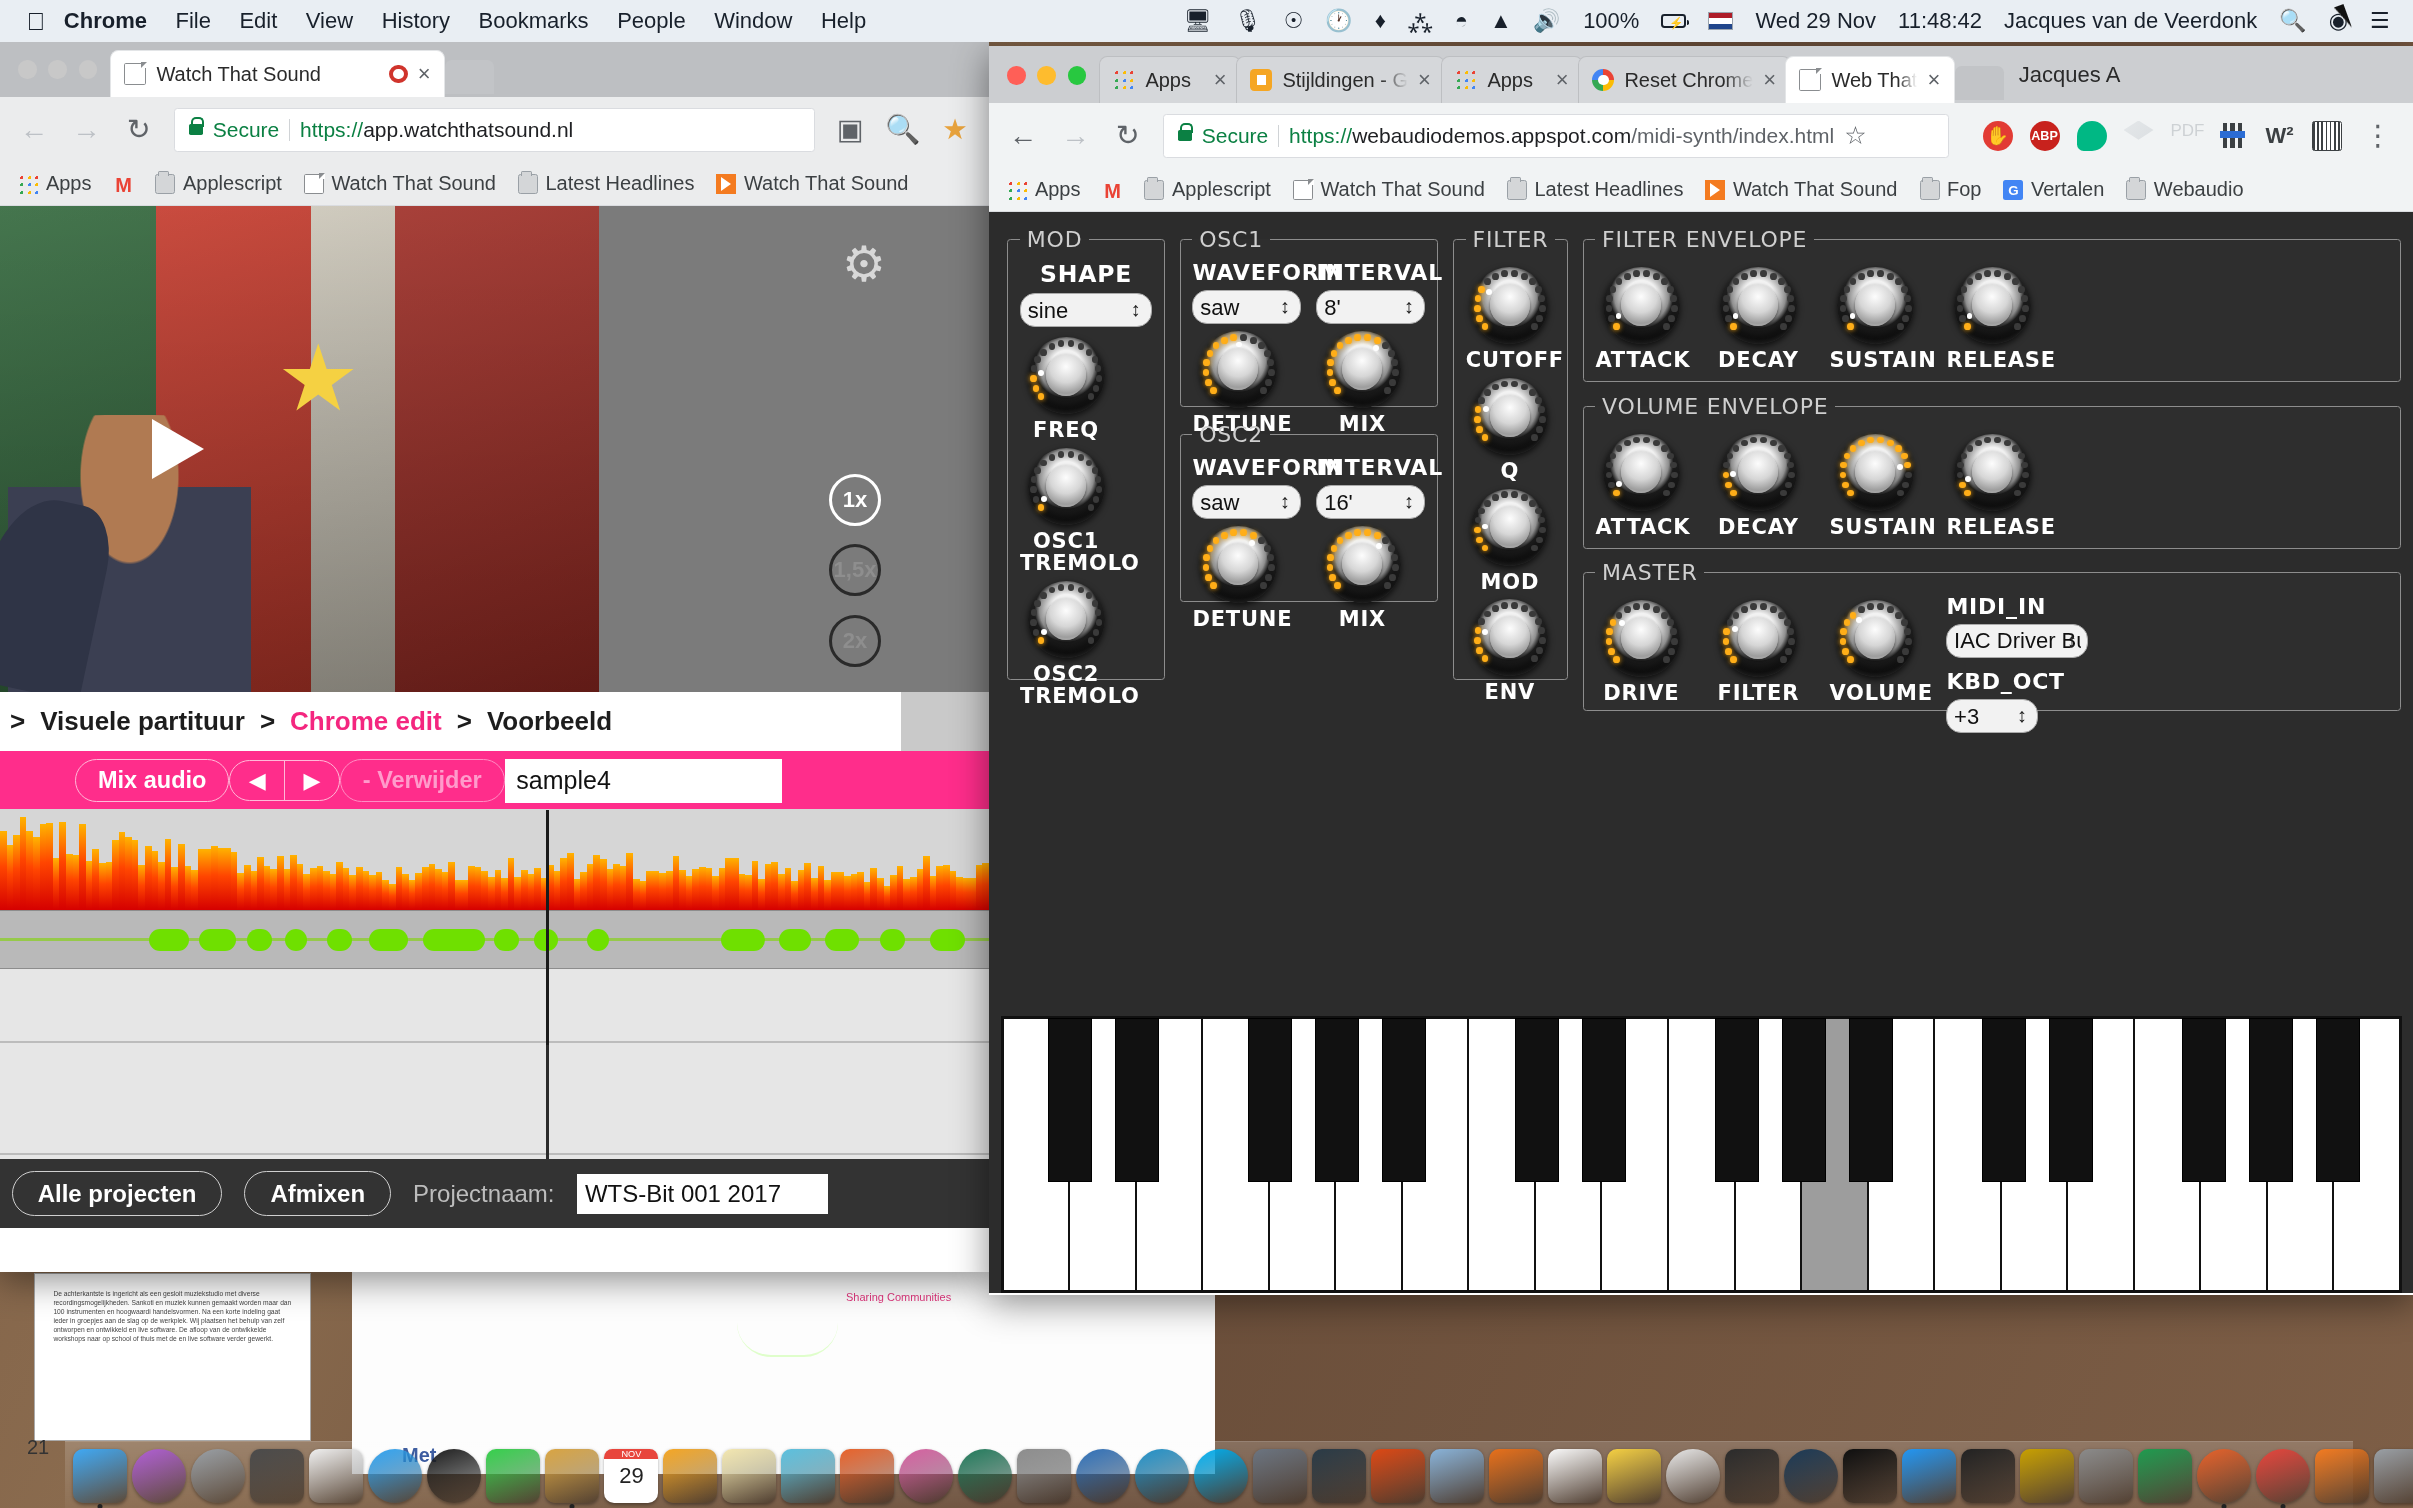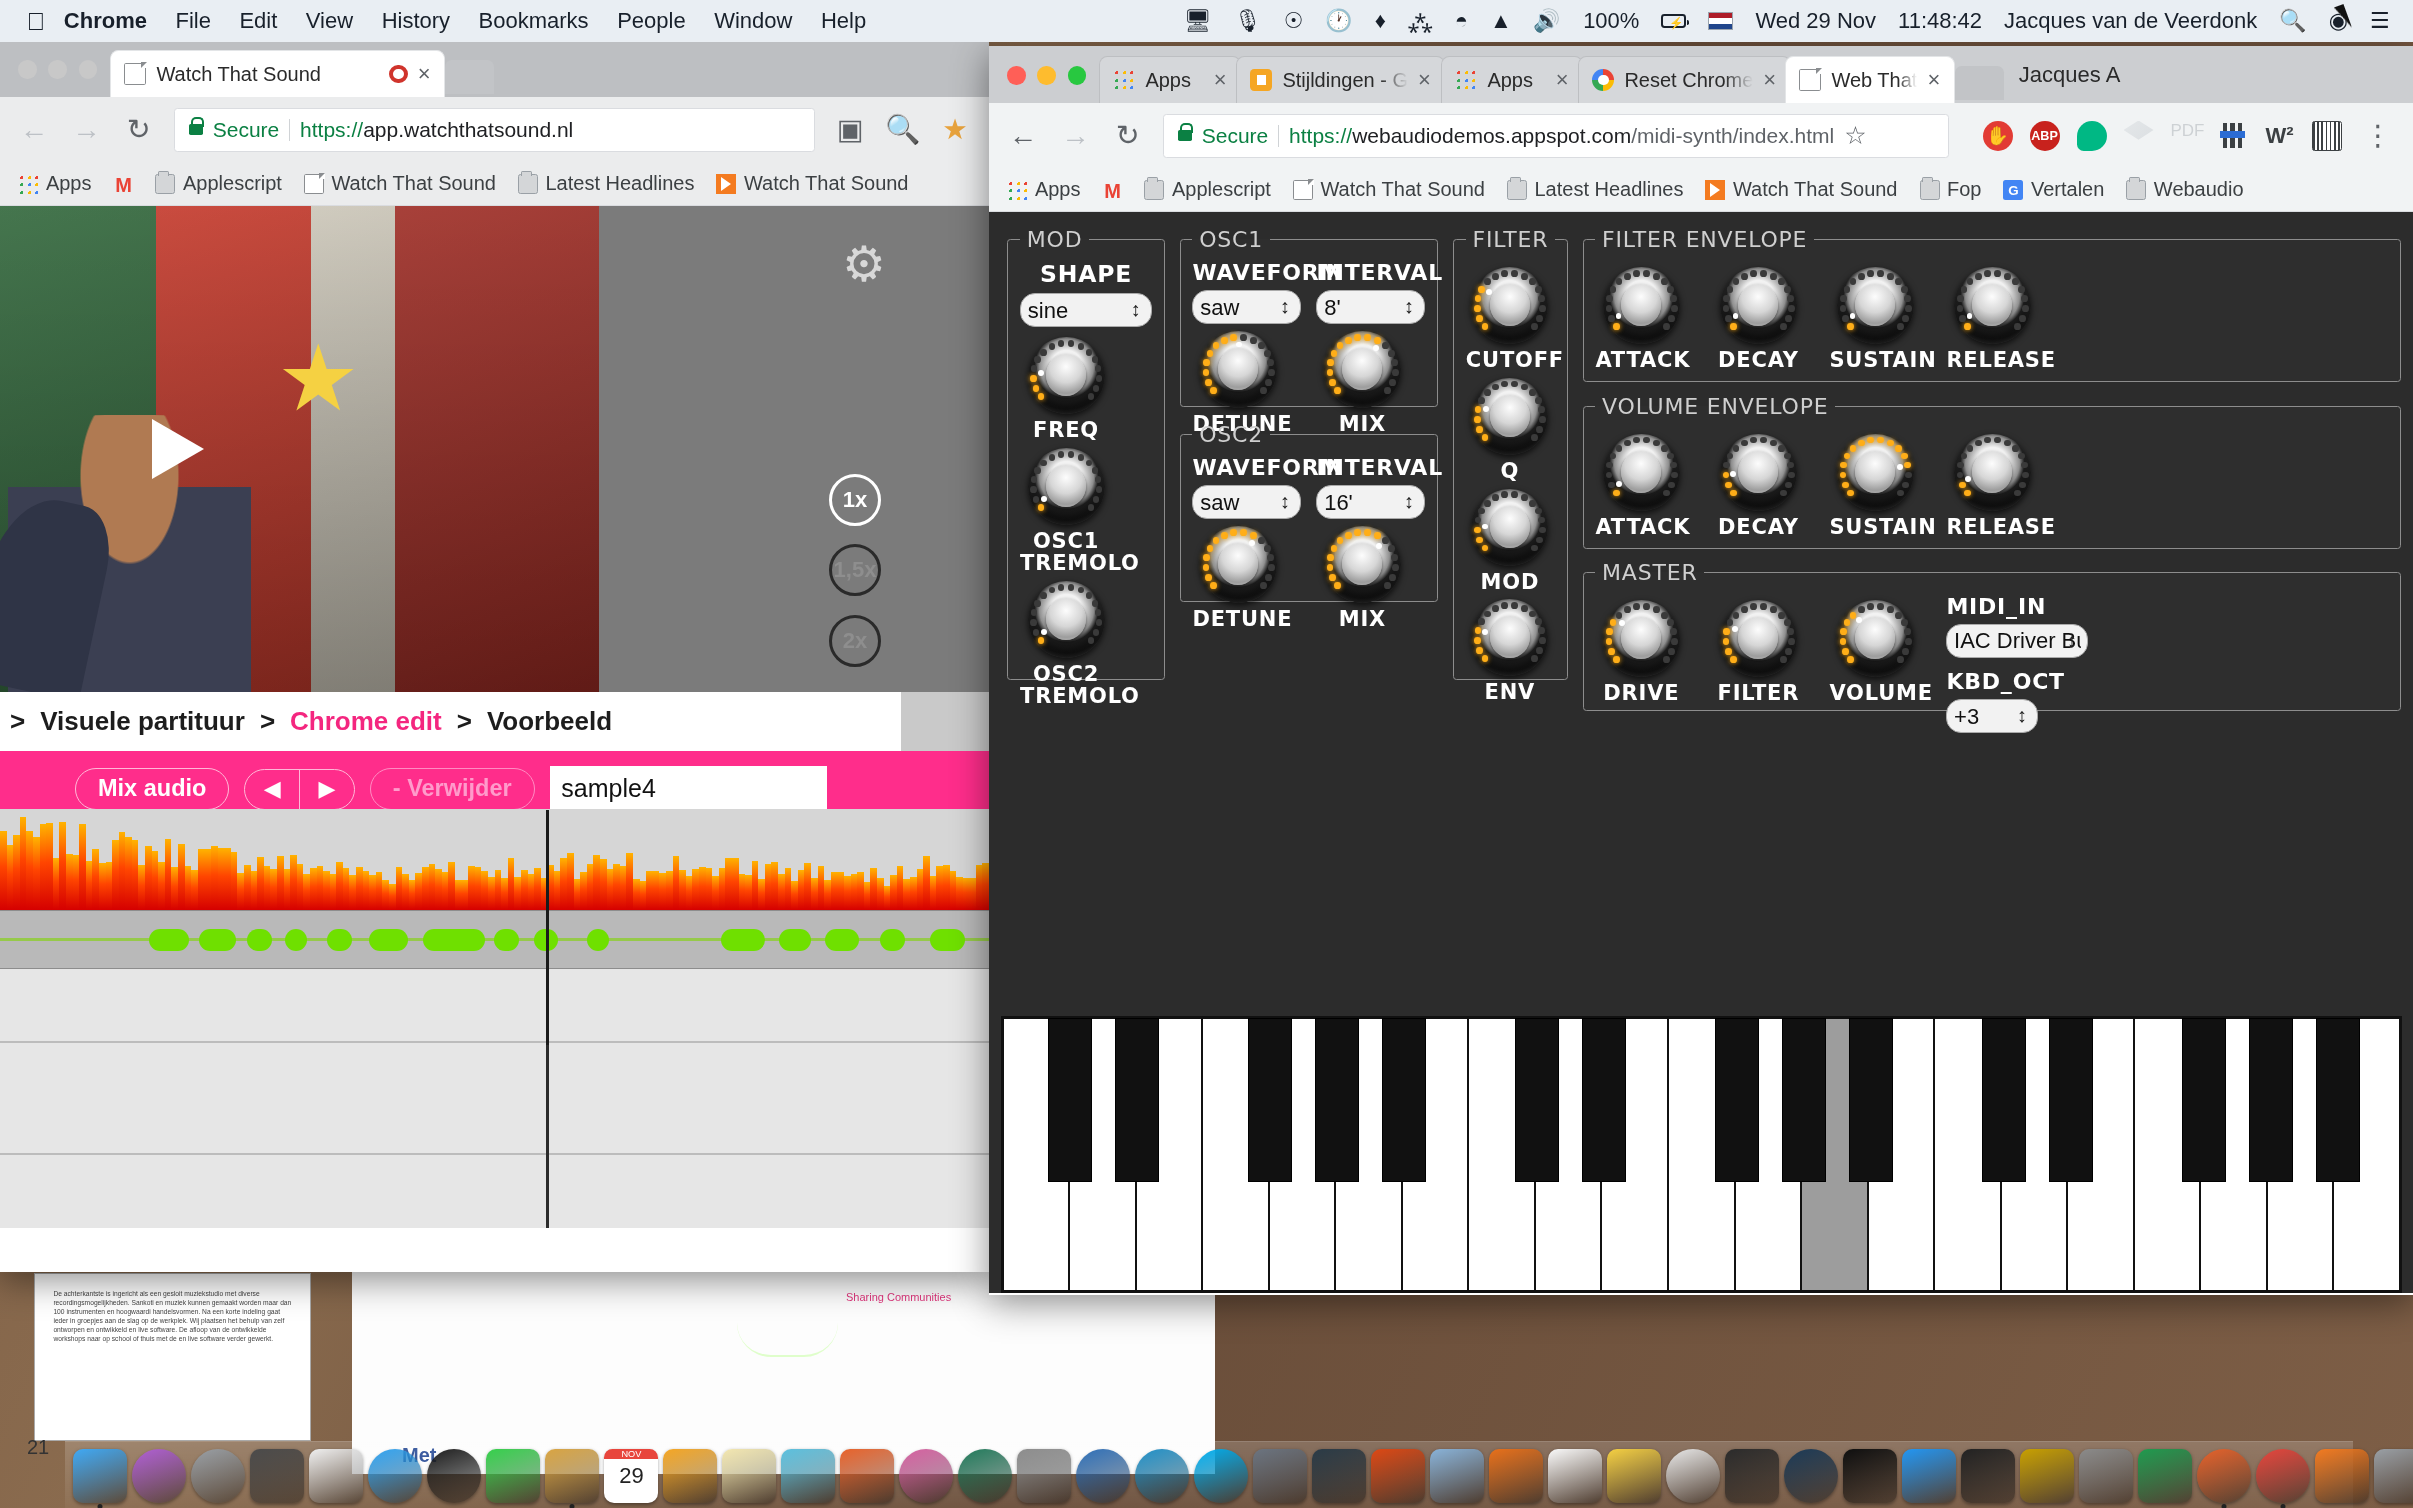--- a/index.html
+++ b/index.html
@@ -146,21 +146,21 @@
   .speed-col { position:absolute; left:230px; top:268px; display:flex; flex-direction:column; gap:18.4px;}
   .speed { width: 52px; height: 52px; border-radius:50%; border:3.4px solid #2a2a2a; color:#8e8e8e;
            display:flex; align-items:center; justify-content:center; font-size:22px; font-weight:bold;}
   .speed.active { border-color:#ffffff; color:#ffffff;}
 
   .wts-crumbs { position:absolute; left:0; top:486px; width:901px; height:59px; background:#fff;
      display:flex; align-items:center; gap:15px; padding-left:10px; font-size:26px; font-weight:bold; color:#1d1d1d;}
   .wts-crumbs .sep { color:#1d1d1d; font-weight:bold;}
   .wts-crumbs .cur { color:#f4267f; }
   .wts-toolbar { position:absolute; left:0; top:545px; width:989px; height:59px; background:#ff2d8b;
-     display:flex; align-items:flex-end; gap:15px; padding-left:75px;}
+     display:flex; align-items:center; padding-left:75px;}
   .pill { border:1.7px solid #ffb9d8; border-radius:22px; color:#fff; font-size:23.5px; font-weight:bold;
           padding:6.7px 22px; white-space:nowrap;}
   .pill.ghost { color:#ff9bcb; border-color:#ff8cc3;}
   .arrows { display:flex; border:1.7px solid #ffb9d8; border-radius:22px; overflow:hidden;}
   .arrows div { padding:6.7px 18.4px; color:#fff; font-size:22px;}
   .arrows div:first-child { border-right:1.7px solid #ffb9d8;}
   .sampleInput { background:#fff; height:44px; width:277px; display:flex; align-items:center; padding:0 11.7px;
                  font-size:25px; color:#111;}
 
   .wave-area { position:absolute; left:0; top:603px; width:989px; height:101px; background:#d6d6d6; overflow:hidden;}
@@ -564,20 +564,26 @@
           <i style="left: 930px; width: 35px;"></i>
         </div>
     </div>
     <div class="grid-area">
       <div class="hline" style="top:72px"></div>
       <div class="hline" style="top:184px"></div>
       <div class="vline" style="left:546px"></div>
       <div class="playhead"></div>
     </div>
 
+    <div class="wts-bottom">
+      <div class="btn-dark">Alle projecten</div>
+      <div class="btn-dark">Afmixen</div>
+      <div class="lbl-dark">Projectnaam:</div>
+      <div class="projInput">WTS-Bit 001 2017</div>
+    </div>
   </div>
 </div>
 
 <div class="chrome-win" id="winFront">
   <div class="tabstrip">
     <div class="traffic">
       <span style="background:#ff5f57"></span>
       <span style="background:#febc2e"></span>
       <span style="background:#28c840"></span>
     </div>

